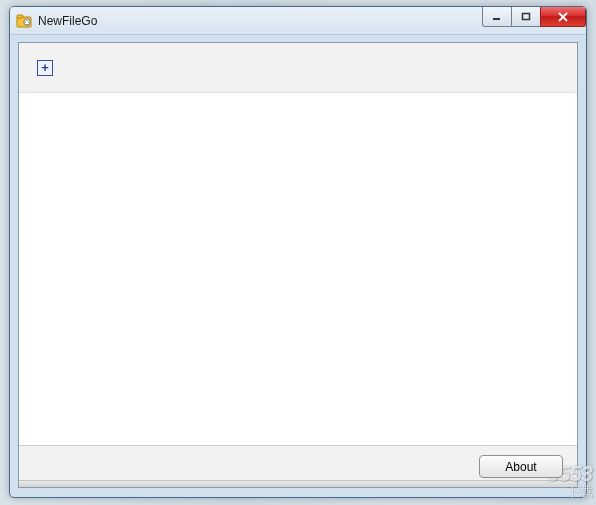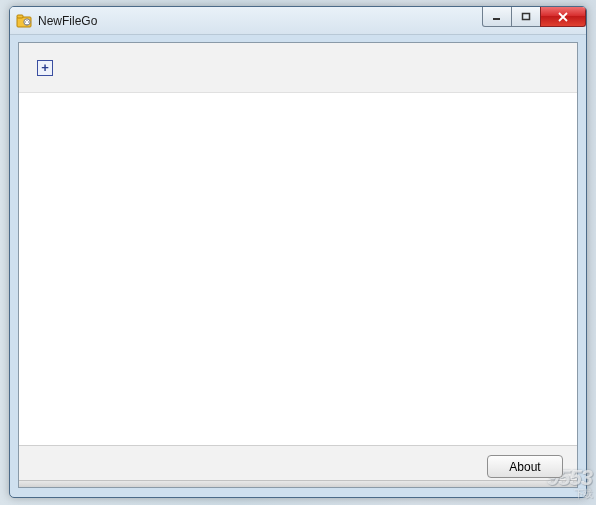--- a/index.html
+++ b/index.html
@@ -28,21 +28,21 @@
     position:absolute;
     right:4px; bottom:4px;
     font-size:22px;
     font-weight:700;
     font-style:italic;
     color:rgba(255,255,255,0.65);
     text-shadow:0 0 2px rgba(120,130,140,.6),1px 1px 0 rgba(120,130,140,.4);
     letter-spacing:-1px;
     pointer-events:none;
   }
-  .watermark small{font-size:10px;font-weight:400;font-style:normal;display:block;text-align:right;margin-top:-4px;opacity:.8;}
+  .watermark small{font-size:14px;font-weight:400;font-style:normal;display:block;text-align:right;margin-top:-4px;opacity:.8;}
   
   .window {
     position: absolute;
     left: 9px; top: 6px;
     width: 578px; height: 492px;
     border: 1px solid #4b6a88;
     border-radius: 5px;
     background: #cfe0ef;
     box-shadow: 0 0 8px rgba(0,0,0,.25);
     overflow: hidden;
@@ -129,21 +129,21 @@
     padding-right:14px;
   }
   .footer::after{
     content:"";
     position:absolute;
     left:0;right:0;bottom:0;height:6px;
     background:linear-gradient(#e8e8e8,#d4d4d4);
     border-top:1px solid #c2c2c2;
   }
   .about-btn{
-    width:76px;height:23px;
+    width:84px;height:23px;
     background:linear-gradient(#fdfdfd,#e3e3e3);
     border:1px solid #8f8f8f;
     border-radius:4px;
     font:12px "Segoe UI",Tahoma,sans-serif;
     cursor:pointer;
     position:relative;
     z-index:1;
   }
 </style>
 </head>

